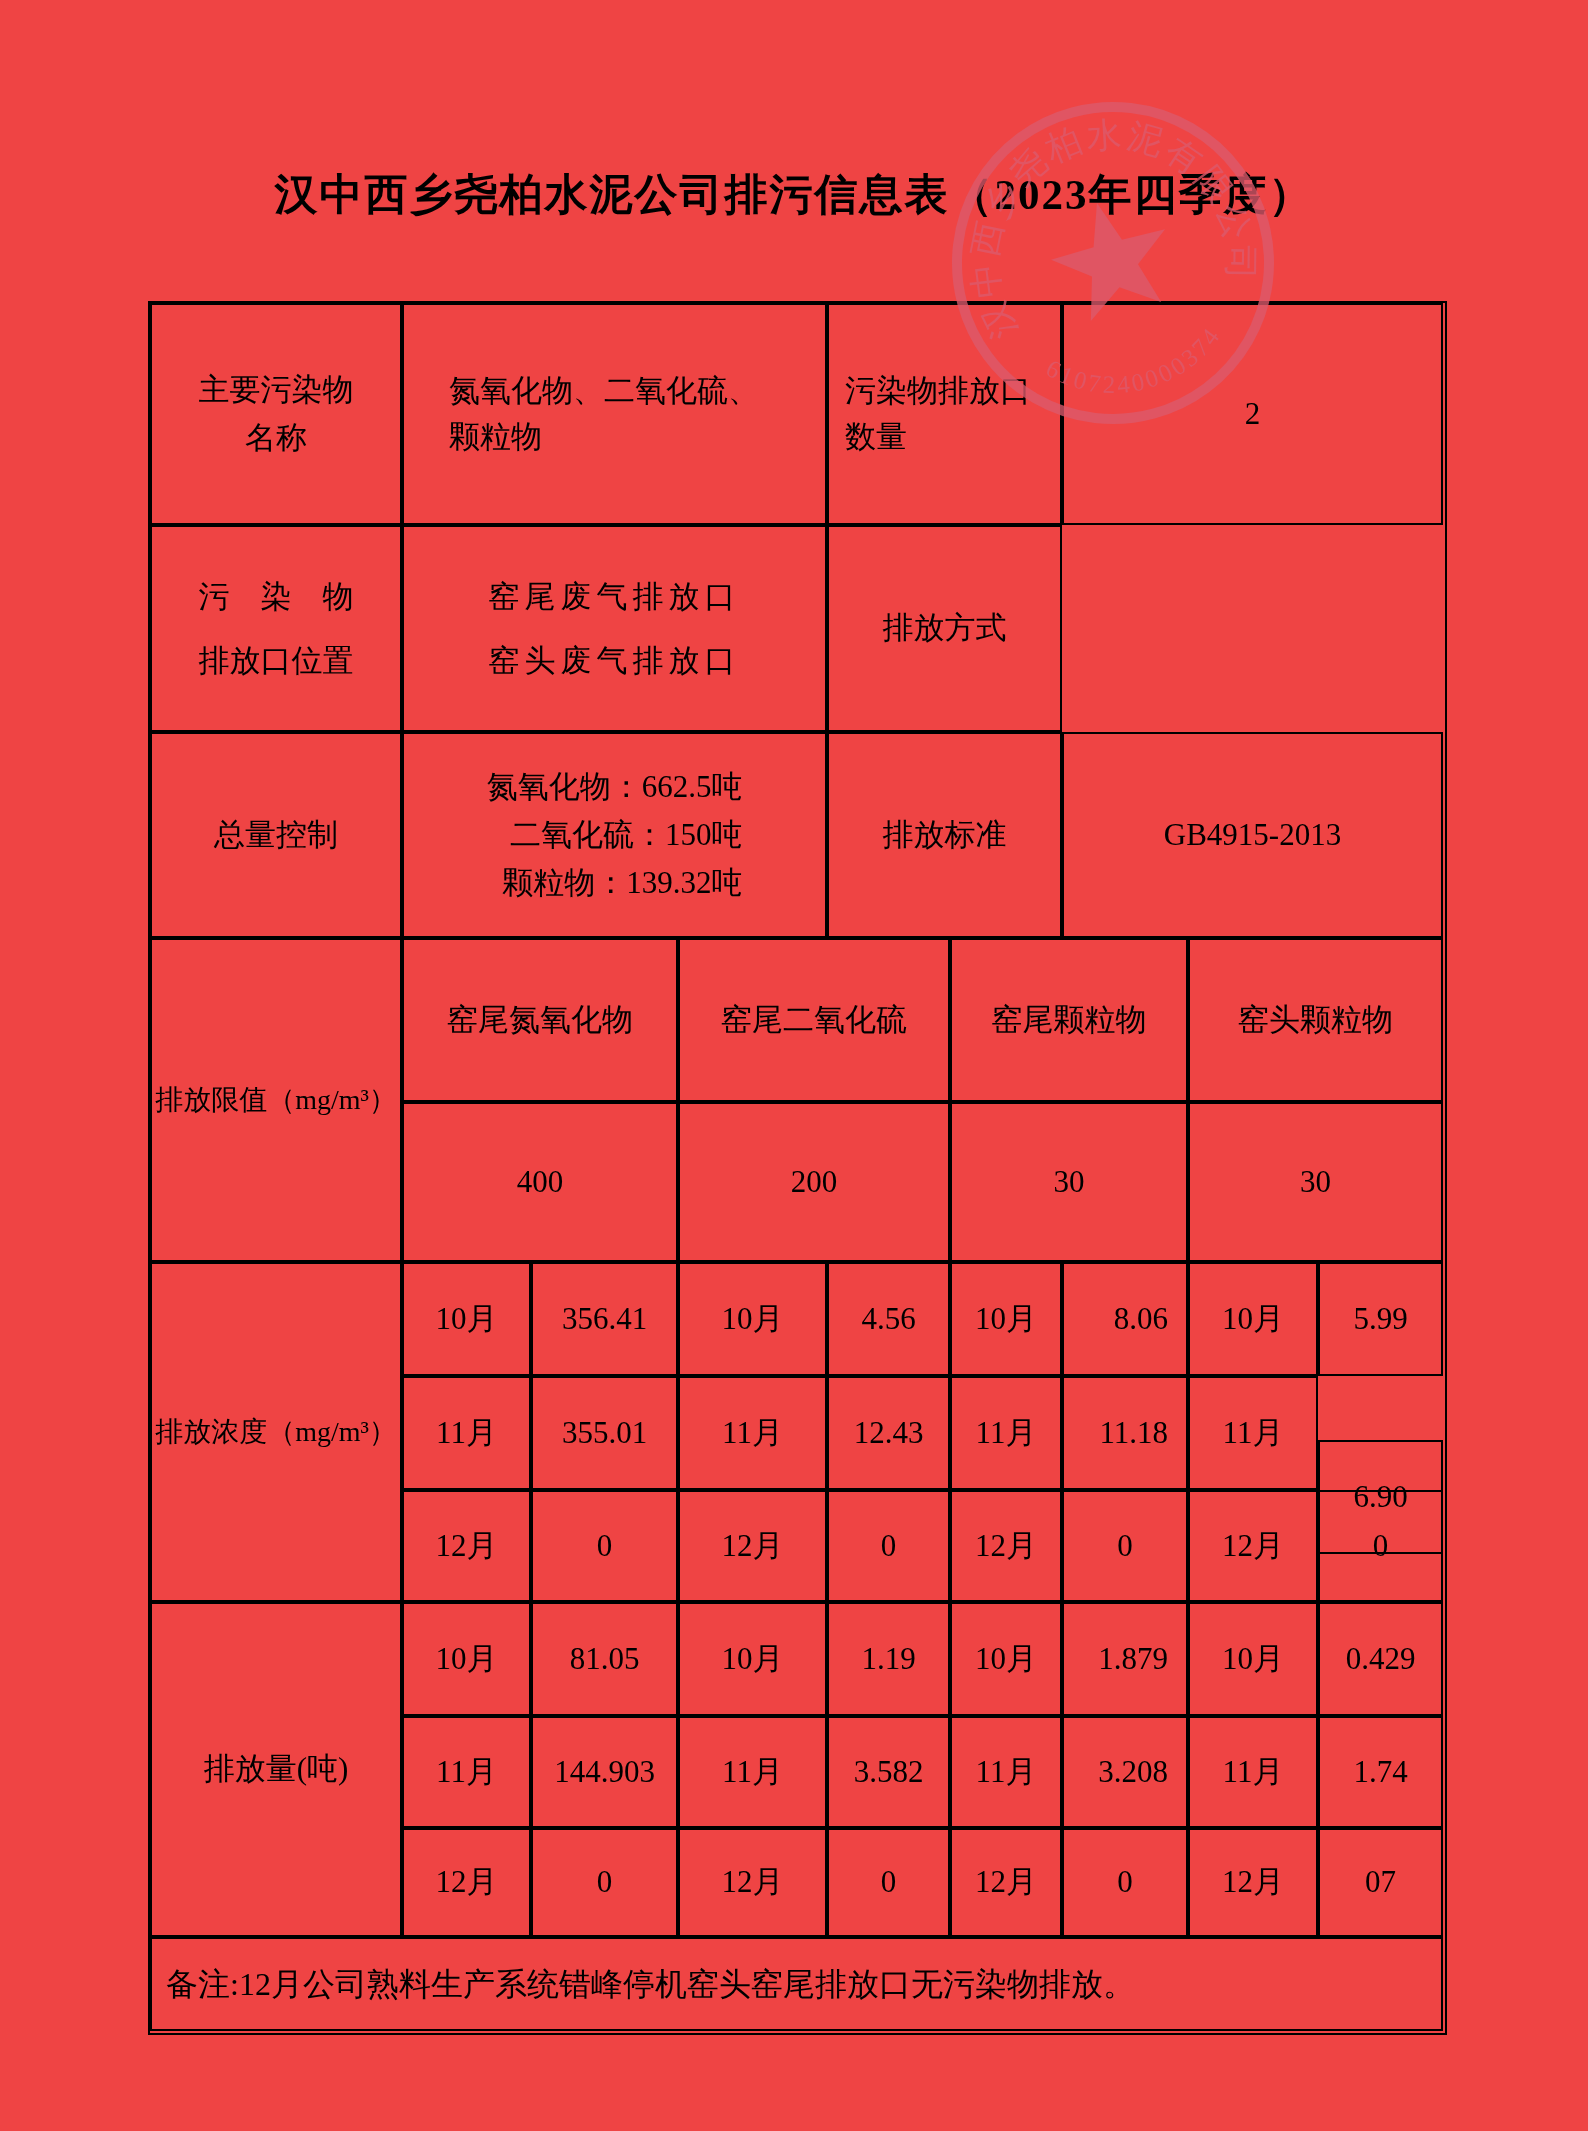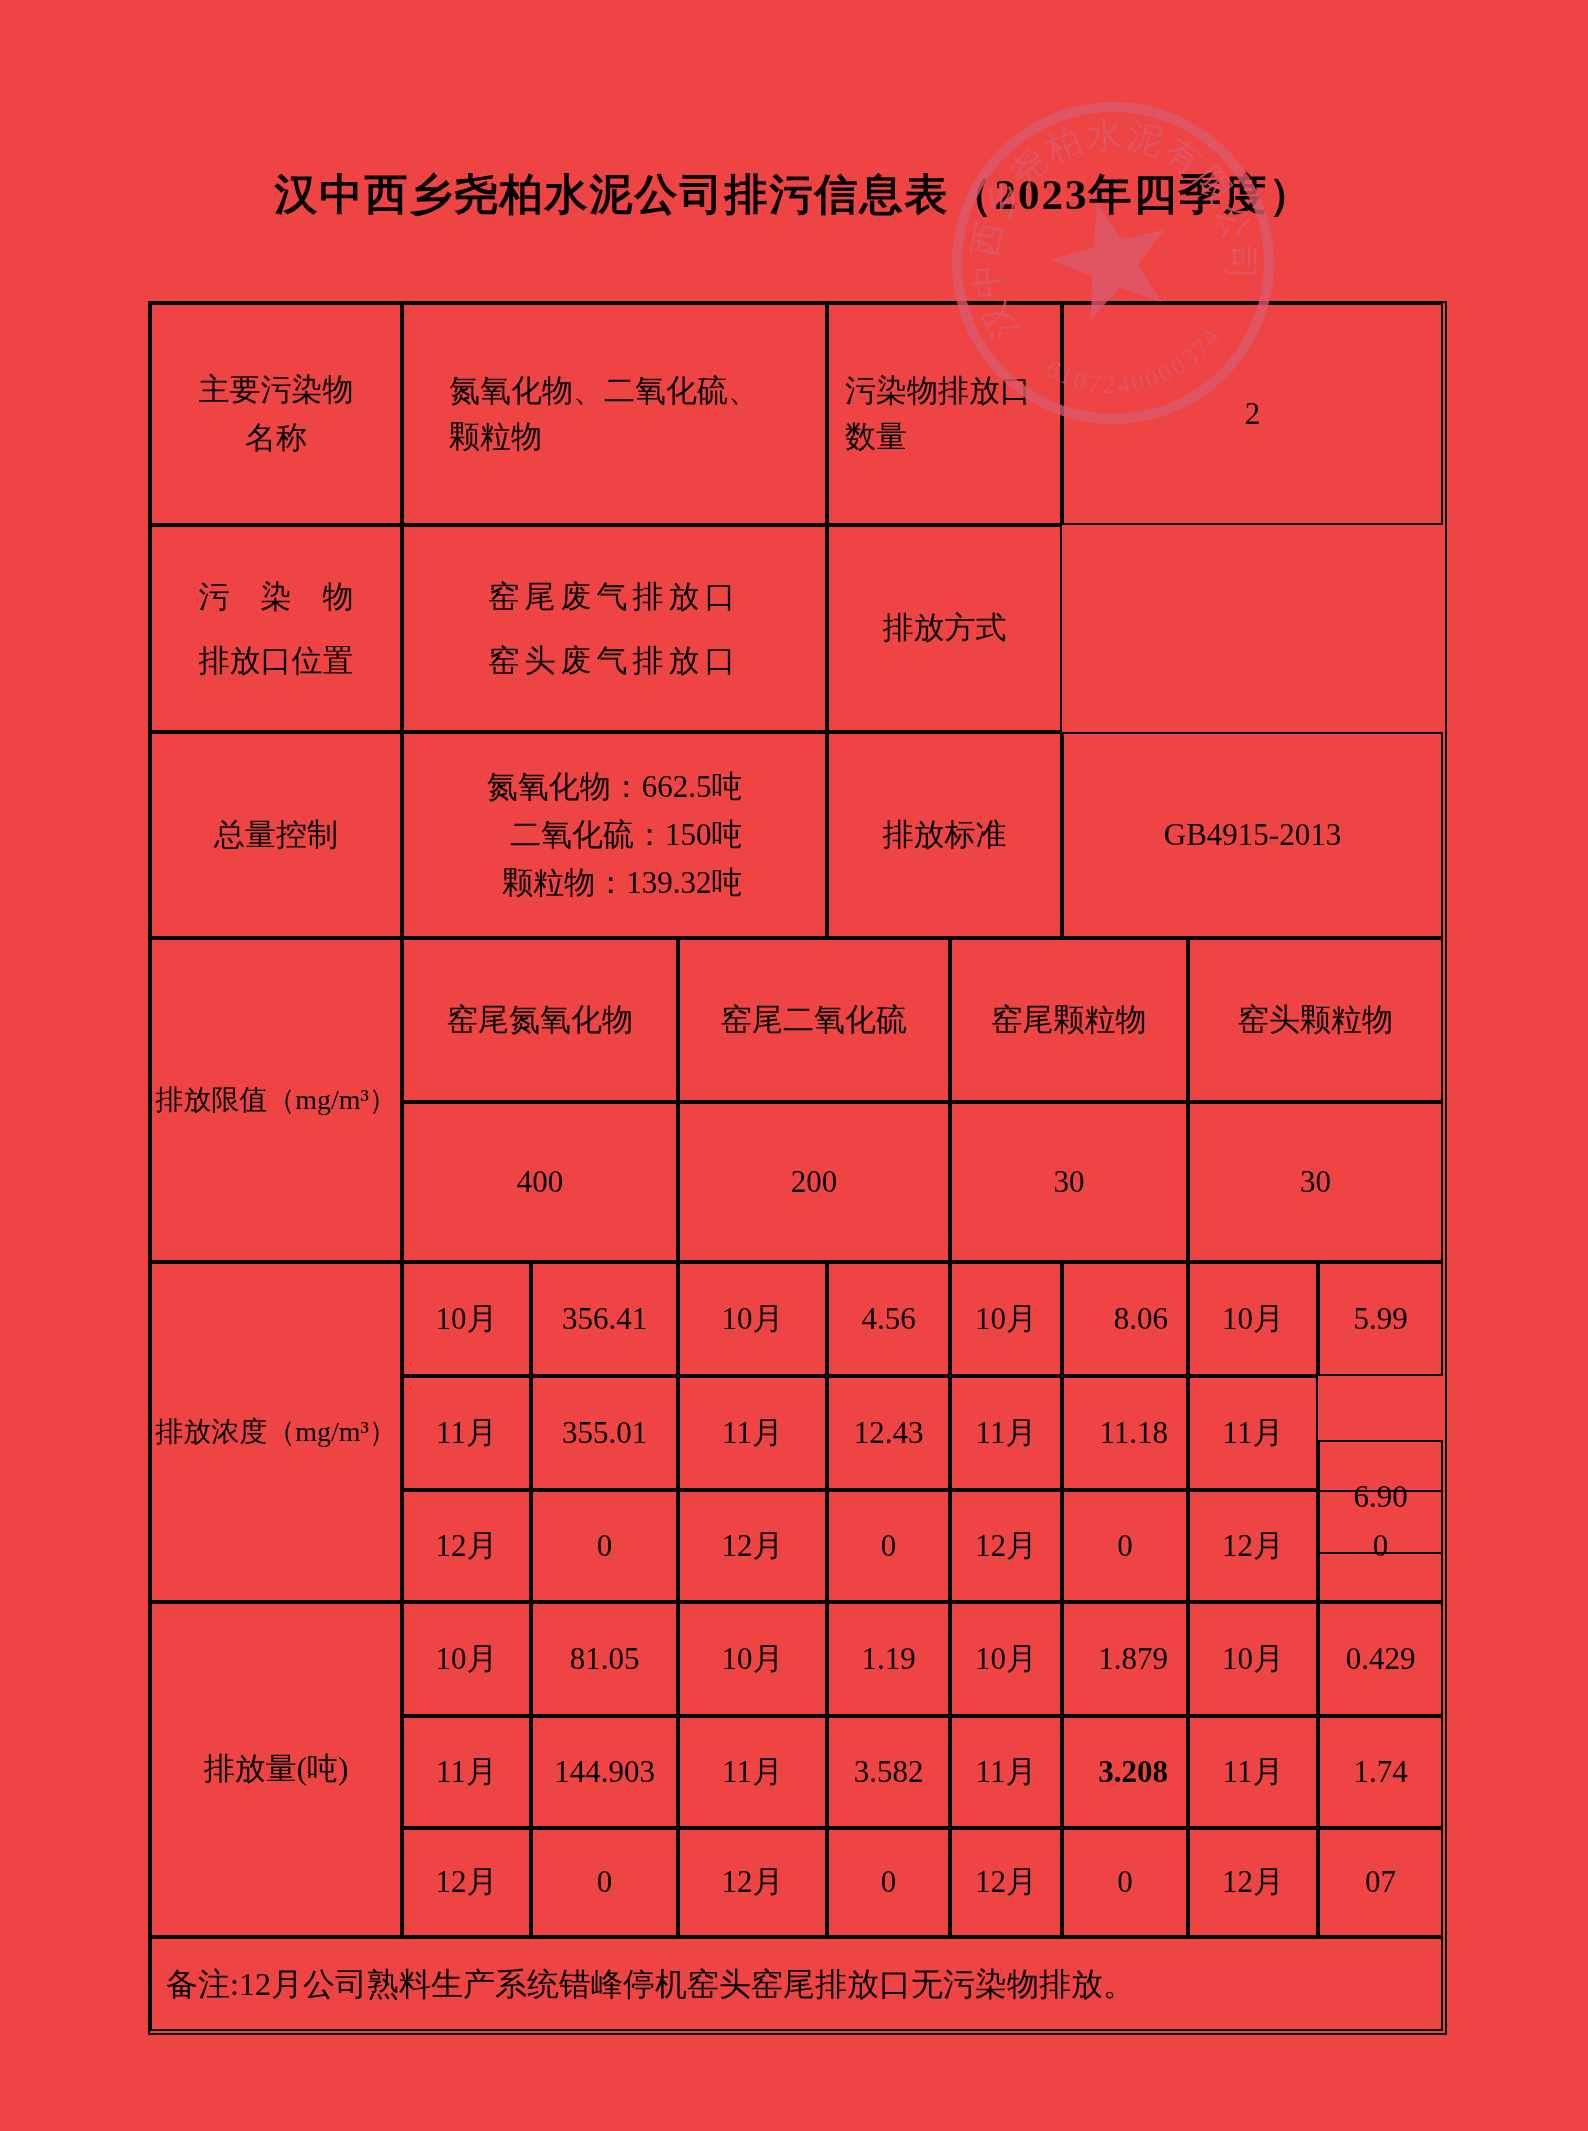--- a/index.html
+++ b/index.html
@@ -113,21 +113,21 @@
   <div class="cell" style="left:950px; top:1602px; width:112px; height:114px;">10月</div>
   <div class="cell ra" style="left:1062px; top:1602px; width:126px; height:114px;">1.879</div>
   <div class="cell" style="left:1188px; top:1602px; width:130px; height:114px;">10月</div>
   <div class="cell" style="left:1318px; top:1602px; width:125px; height:114px;">0.429</div>
 
   <div class="cell" style="left:402px; top:1716px; width:129px; height:112px;">11月</div>
   <div class="cell" style="left:531px; top:1716px; width:147px; height:112px;">144.903</div>
   <div class="cell" style="left:678px; top:1716px; width:149px; height:112px;">11月</div>
   <div class="cell" style="left:827px; top:1716px; width:123px; height:112px;">3.582</div>
   <div class="cell" style="left:950px; top:1716px; width:112px; height:112px;">11月</div>
-  <div class="cell ra" style="left:1062px; top:1716px; width:126px; height:112px;font-weight:bold;">3.208</div>
+  <div class="cell ra" style="left:1062px; top:1716px; width:126px; height:112px;">3.208</div>
   <div class="cell" style="left:1188px; top:1716px; width:130px; height:112px;">11月</div>
   <div class="cell" style="left:1318px; top:1716px; width:125px; height:112px;">1.74</div>
 
   <div class="cell" style="left:402px; top:1828px; width:129px; height:109px;">12月</div>
   <div class="cell" style="left:531px; top:1828px; width:147px; height:109px;">0</div>
   <div class="cell" style="left:678px; top:1828px; width:149px; height:109px;">12月</div>
   <div class="cell" style="left:827px; top:1828px; width:123px; height:109px;">0</div>
   <div class="cell" style="left:950px; top:1828px; width:112px; height:109px;">12月</div>
   <div class="cell" style="left:1062px; top:1828px; width:126px; height:109px;">0</div>
   <div class="cell" style="left:1188px; top:1828px; width:130px; height:109px;">12月</div>

